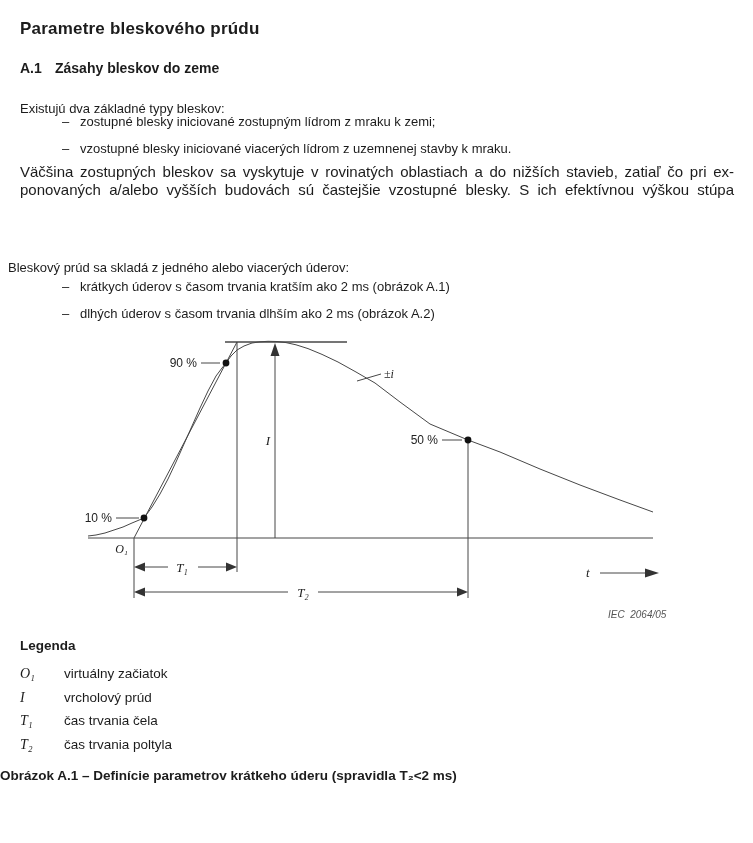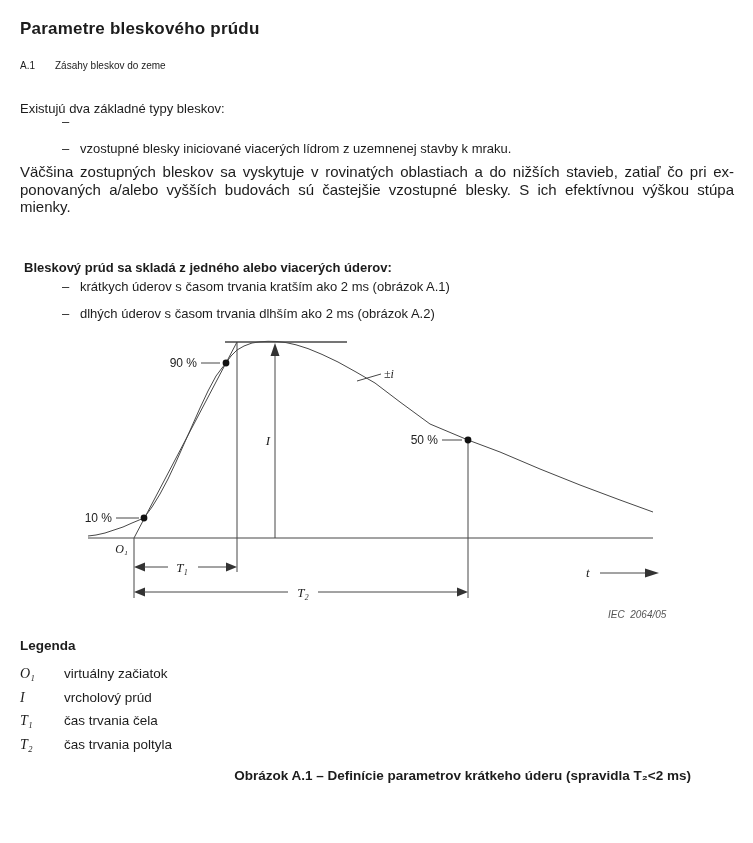--- a/index.html
+++ b/index.html
@@ -3,39 +3,39 @@
 <meta charset="utf-8">
 <style>
   html,body{margin:0;padding:0;}
   body{
     width:753px;height:843px;background:#ffffff;position:relative;
     font-family:"Liberation Sans","DejaVu Sans",sans-serif;color:#1c1c1c;
     overflow:hidden;
   }
   .abs{position:absolute;}
   .doc-title{left:20px;top:8px;font-size:17px;font-weight:bold;letter-spacing:.2px;}
-  .sec-heading{left:20px;top:60px;font-size:10px;font-weight:normal;}
+  .sec-heading{left:20px;top:60px;font-size:14px;font-weight:bold;}
   .sec-heading .sec-num{display:inline-block;width:35px;}
   .body-text{font-size:13px;line-height:17px;}
   .intro1{left:20px;top:87px;}
-  .intro2{left:24px;top:246px;font-weight:bold;}
+  .intro2{left:8px;top:246px;}
   .bullet{left:62px;width:660px;display:flex;}
   .bullet .dash{width:18px;flex:0 0 18px;}
   .b1{top:113px;} .b2{top:140px;} .b3{top:278px;} .b4{top:305px;}
   .para{left:20px;top:163px;width:714px;font-size:15px;line-height:17.5px;}
   .jline{text-align:justify;text-align-last:justify;}
   .figure-svg{left:0;top:330px;}
   .legend-heading{left:20px;top:638px;font-size:13.5px;font-weight:bold;}
   .legend-row{left:20px;font-size:13.5px;display:flex;width:400px;}
   .legend-row .sym{
     flex:0 0 44px;font-family:"Liberation Serif","DejaVu Serif",serif;
     font-style:italic;font-size:14px;
   }
   .l1{top:666px;} .l2{top:690px;} .l3{top:713px;} .l4{top:737px;}
-  .fig-caption{left:0;top:768px;width:662px;text-align:right;font-size:13.5px;font-weight:bold;margin-left:29px;}
+  .fig-caption{left:0;top:768px;width:662px;text-align:left;font-size:13.5px;font-weight:bold;}
   
   .pct{font-family:"Liberation Sans","DejaVu Sans",sans-serif;font-size:12px;fill:#222;}
   .var{font-family:"Liberation Serif","DejaVu Serif",serif;font-style:italic;font-size:13px;fill:#222;}
   .var-sm{font-family:"Liberation Serif","DejaVu Serif",serif;font-style:italic;font-size:12px;fill:#222;}
   .iec{font-family:"Liberation Sans","DejaVu Sans",sans-serif;font-style:italic;font-size:10px;fill:#555;white-space:pre;}
   .stroke{stroke:#474747;stroke-width:1;fill:none;}
   .stroke-thick{stroke:#474747;stroke-width:1.6;fill:none;}
   .fillhead{fill:#333;stroke:none;}
 </style>
 </head>
@@ -46,30 +46,30 @@
   <h1 class="abs doc-title">Parametre bleskového prúdu</h1>
 
   <div class="abs sec-heading">
     <span class="sec-num">A.1</span><span>Zásahy bleskov do zeme</span>
   </div>
 
   <p class="abs body-text intro1">Existujú dva základné typy bleskov:</p>
 
   <div class="abs body-text bullet b1">
     <span class="dash">–</span>
+    <span>zostupné blesky iniciované zostupným lídrom z mraku k zemi;</span>
   </div>
   <div class="abs body-text bullet b2">
     <span class="dash">–</span>
     <span>vzostupné blesky iniciované viacerých lídrom z uzemnenej stavby k mraku.</span>
   </div>
 
   <div class="abs para">
     <div class="jline">Väčšina zostupných bleskov sa vyskytuje v rovinatých oblastiach a do nižších stavieb, zatiaľ čo pri ex-</div>
     <div class="jline">ponovaných a/alebo vyšších budovách sú častejšie vzostupné blesky. S ich efektívnou výškou stúpa</div>
-    <div>mienky.</div>
   </div>
 
   <p class="abs body-text intro2">Bleskový prúd sa skladá z jedného alebo viacerých úderov:</p>
 
   <div class="abs body-text bullet b3">
     <span class="dash">–</span>
     <span>krátkych úderov s časom trvania kratším ako 2 ms (obrázok A.1)</span>
   </div>
   <div class="abs body-text bullet b4">
     <span class="dash">–</span>

